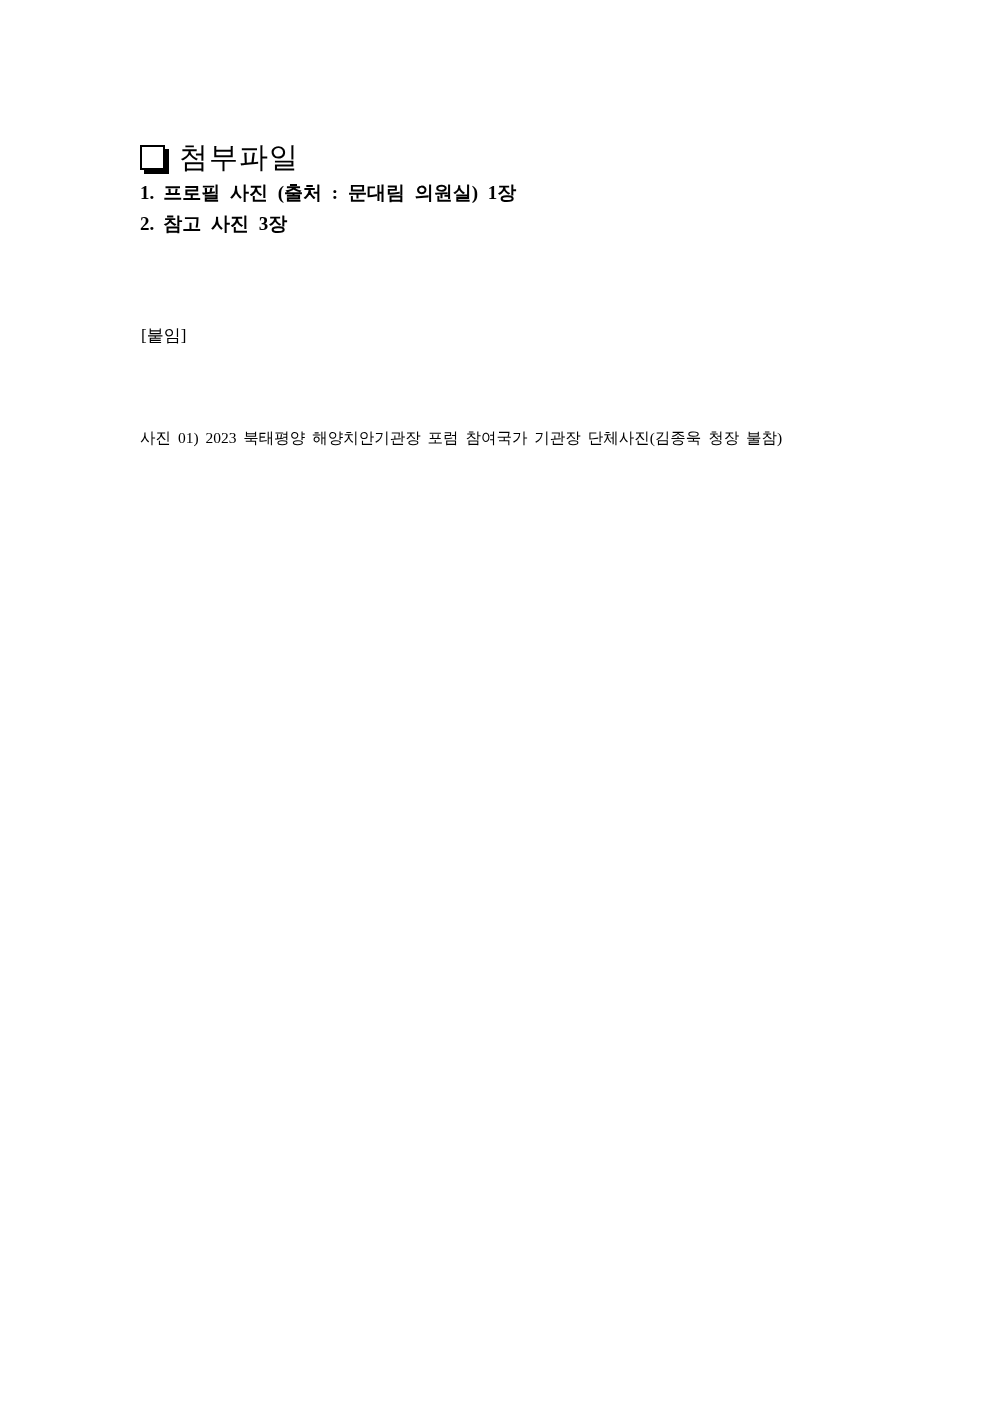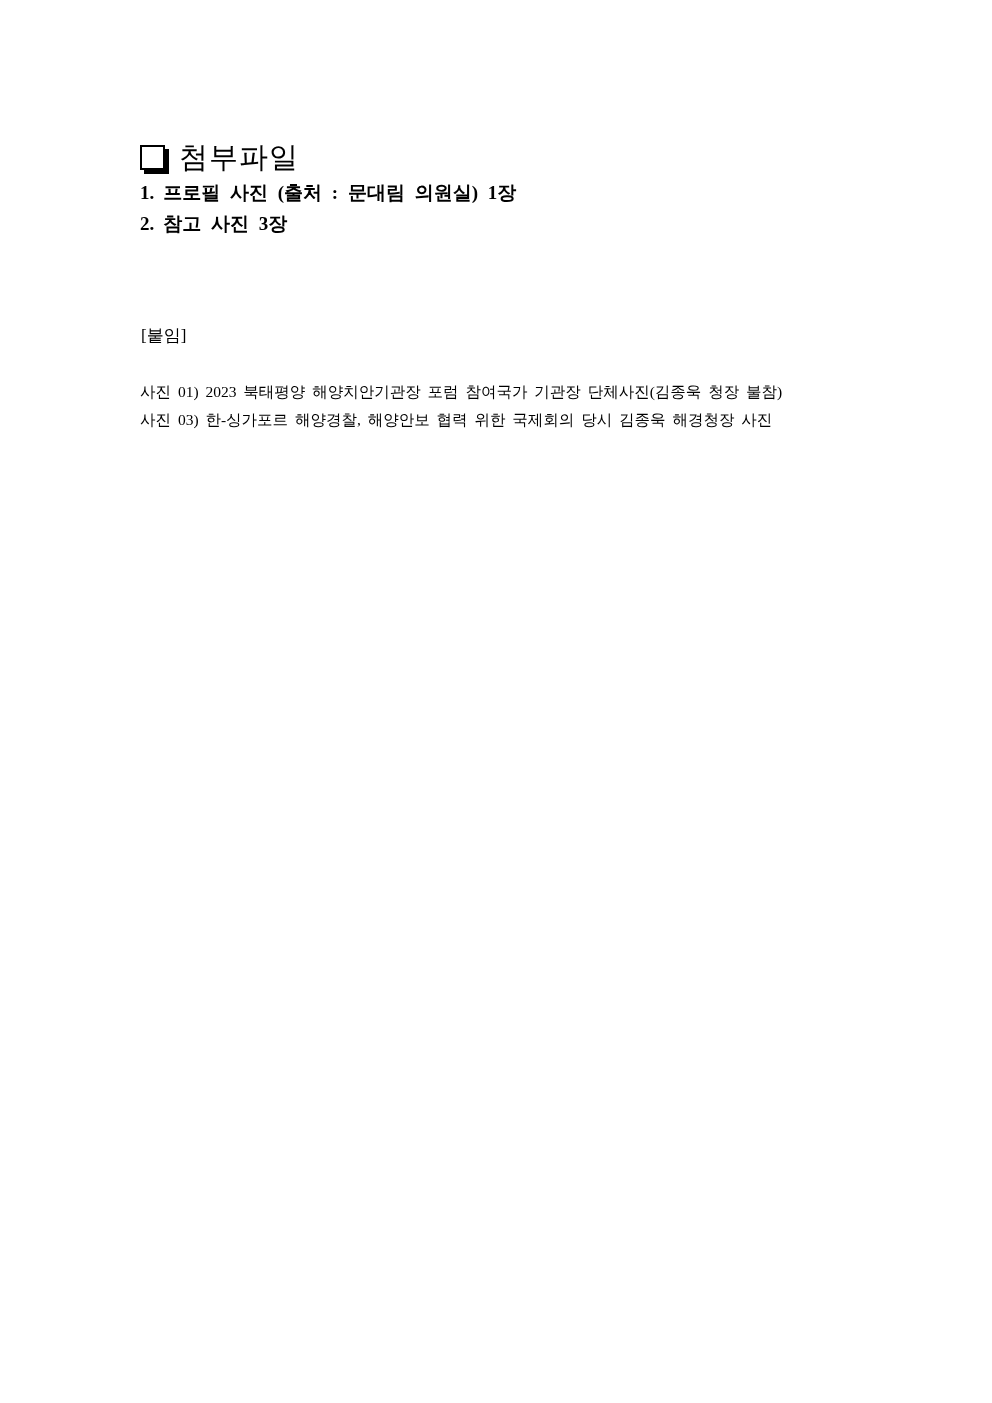--- a/index.html
+++ b/index.html
@@ -76,20 +76,21 @@
   .photo-captions {
     position: absolute;
     left: 140px;
     top: 378px;
   }
   .caption-line {
     font-size: 15.5px;
     line-height: 27.5px;
     word-spacing: 3px;
     white-space: nowrap;
+    margin-top: 46px;
   }
 </style>
 </head>
 <body>
 
 <div class="page">
 
   <div class="doc-header">
     <div class="square-marker"></div>
     <div class="doc-title">첨부파일</div>
@@ -103,16 +104,15 @@
     <div class="attachment-item">
       <span class="item-number">2.</span>
       <span class="item-text">참고 사진 3장</span>
     </div>
   </div>
 
   <div class="appendix-label">[붙임]</div>
 
   <div class="photo-captions">
     <div class="caption-line">사진 01) 2023 북태평양 해양치안기관장 포럼 참여국가 기관장 단체사진(김종욱 청장 불참)</div>
-    <div class="caption-line">사진 03) 한-싱가포르 해양경찰, 해양안보 협력 위한 국제회의 당시 김종욱 해경청장 사진</div>
   </div>
 
 </div>
 
 </body></html>

